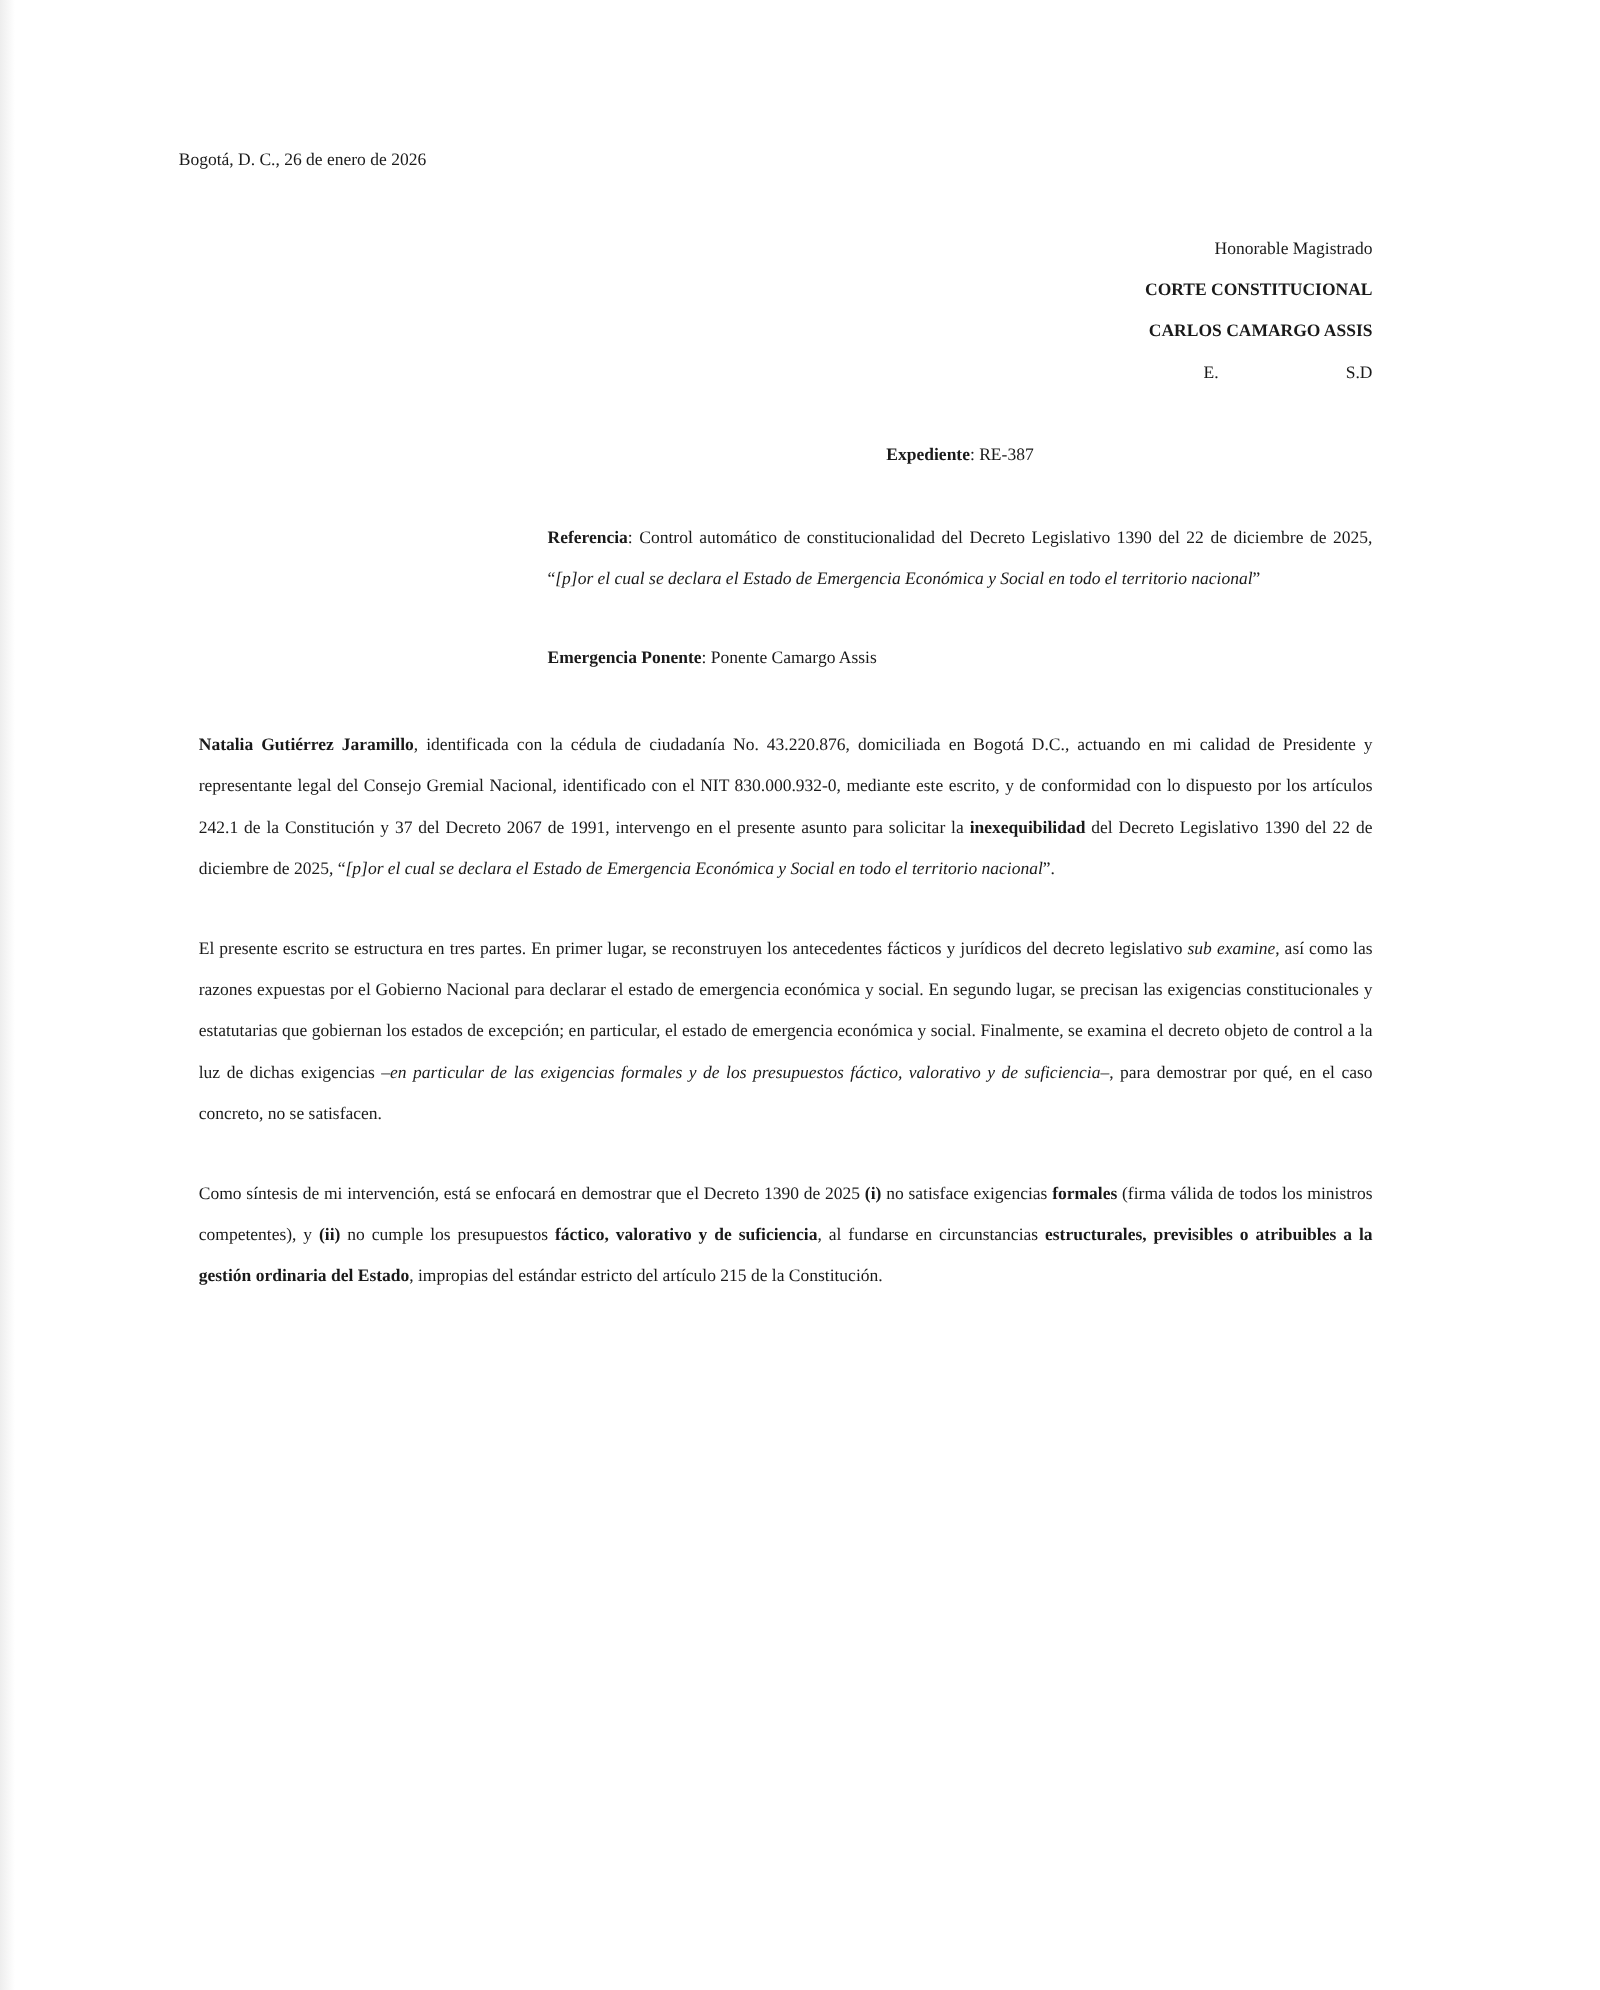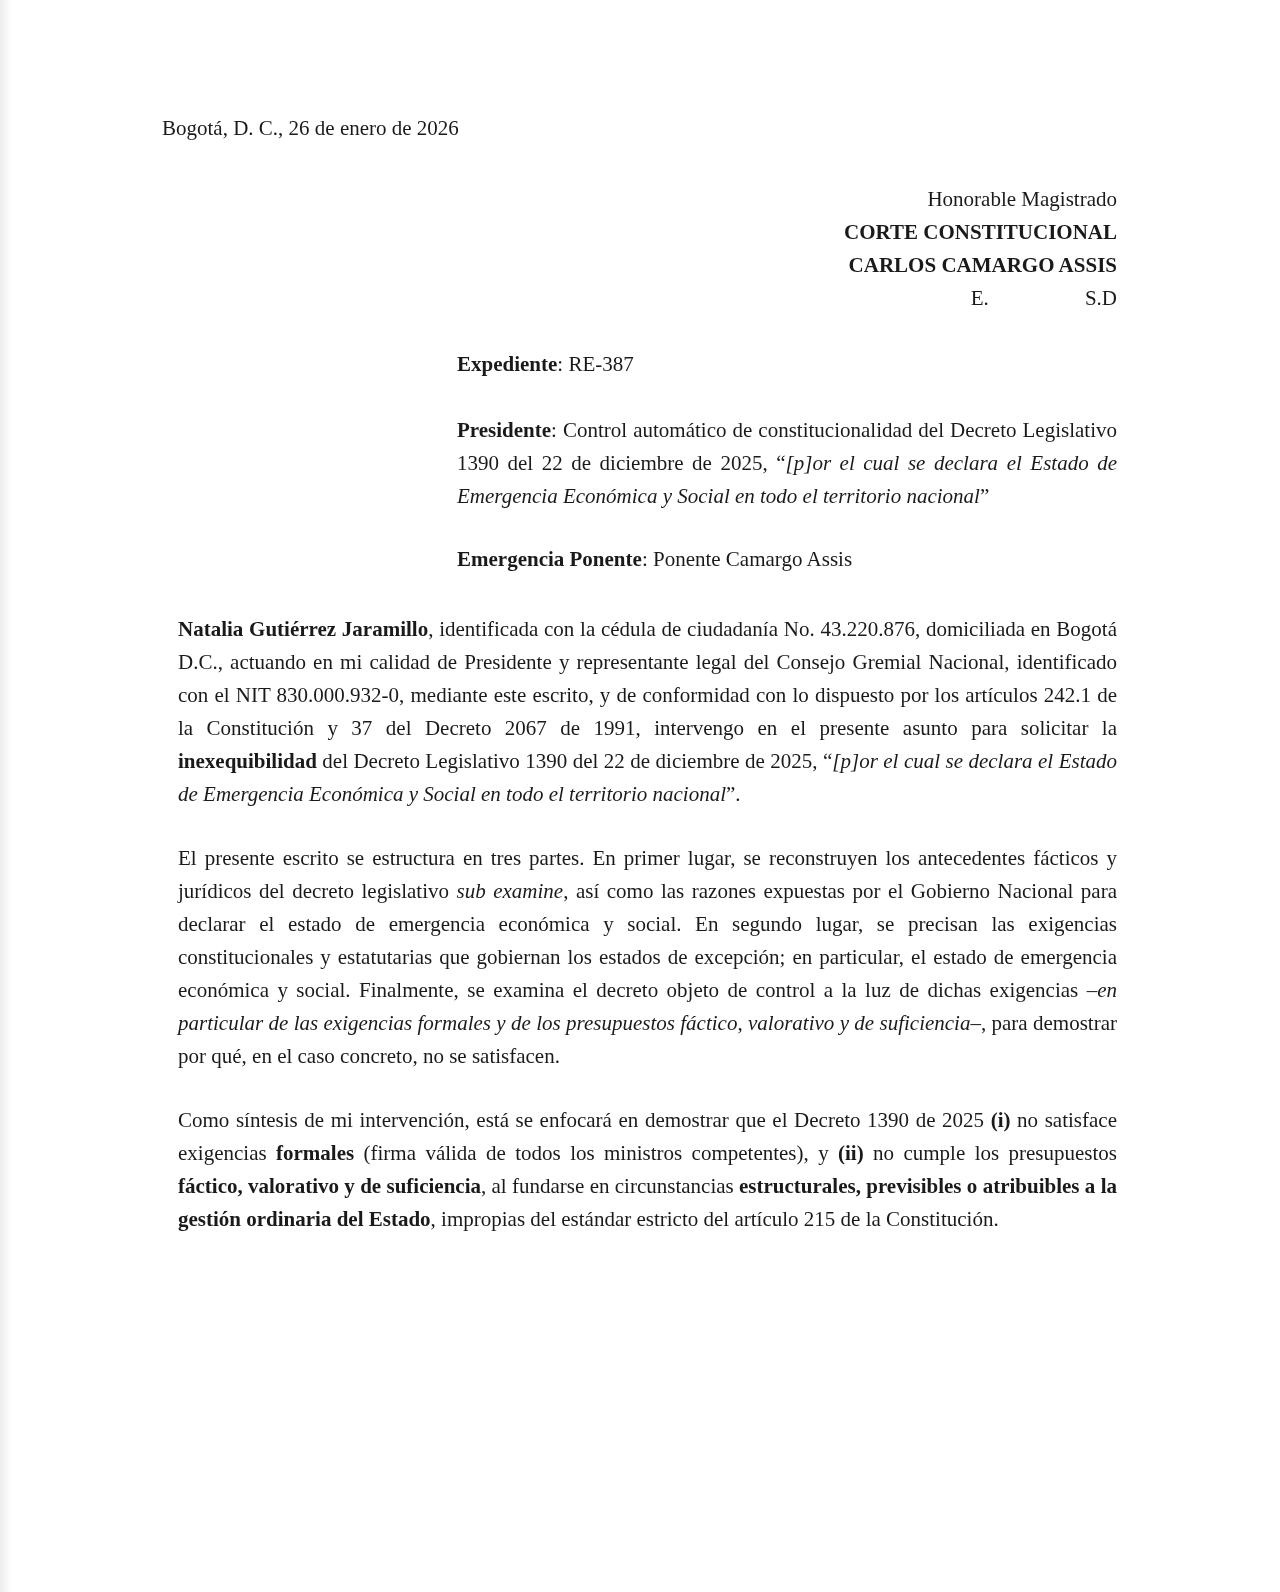--- a/index.html
+++ b/index.html
@@ -19,23 +19,23 @@
     position: absolute;
     left: 0;
     top: 0;
     width: 12px;
     height: 1592px;
     background: linear-gradient(90deg, #ededed 0%, #f7f7f7 55%, #ffffff 100%);
   }
   .page {
     position: absolute;
     top: 112px;
-    left: 162px;
+    left: 143px;
     width: 955px;
-    font-size: 21px;
+    font-size: 14px;
     line-height: 33px;
   }
   .date-line {
     margin: 0 0 38px 0;
   }
   .recipient-block {
     margin: 0 0 30px 0;
   }
   .recipient-block div {
     line-height: 33px;
@@ -46,20 +46,21 @@
     display: inline-block;
     width: 113px;
   }
   .ref-block {
     margin-left: 295px;
     width: 660px;
     text-align: justify;
   }
   .expediente-line {
     margin: 33px 0 0 295px;
+    text-align: center;
   }
   .referencia-par {
     margin-top: 33px;
   }
   .ponente-line {
     margin: 30px 0 0 295px;
   }
   .body-par {
     text-align: justify;
     margin: 31px 0 0 16px;
@@ -81,21 +82,21 @@
     <div>Honorable Magistrado</div>
     <div class="bold">CORTE CONSTITUCIONAL</div>
     <div class="bold">CARLOS CAMARGO ASSIS</div>
     <div>
       <span class="esd-part">E.</span><span class="esd-part">S.</span><span>D</span>
     </div>
   </div>
 
   <p class="expediente-line"><span style="font-weight: bold;">Expediente</span><span>: RE-387</span></p>
 
-  <div class="ref-block referencia-par"><span style="font-weight: bold;">Presidente</span><span>: Control automático de constitucionalidad del Decreto Legislativo 1390 del 22 de diciembre de 2025, “</span><span style="font-style: italic;">[p]or el cual se declara el Estado de Emergencia Económica y Social en todo el territorio nacional</span><span>”</span></div>
+  <div class="ref-block referencia-par"><span style="font-weight: bold;">Referencia</span><span>: Control automático de constitucionalidad del Decreto Legislativo 1390 del 22 de diciembre de 2025, “</span><span style="font-style: italic;">[p]or el cual se declara el Estado de Emergencia Económica y Social en todo el territorio nacional</span><span>”</span></div>
 
   <p class="ponente-line"><span style="font-weight: bold;">Emergencia Ponente</span><span>: Ponente Camargo Assis</span></p>
 
   <p class="body-par first"><span style="font-weight: bold;">Natalia Gutiérrez Jaramillo</span><span>, identificada con la cédula de ciudadanía No. 43.220.876, domiciliada en Bogotá D.C., actuando en mi calidad de Presidente y representante legal del Consejo Gremial Nacional, identificado con el NIT 830.000.932-0, mediante este escrito, y de conformidad con lo dispuesto por los artículos 242.1 de la Constitución y 37 del Decreto 2067 de 1991, intervengo en el presente asunto para solicitar la </span><span style="font-weight: bold;">inexequibilidad</span><span> del Decreto Legislativo 1390 del 22 de diciembre de 2025, “</span><span style="font-style: italic;">[p]or el cual se declara el Estado de Emergencia Económica y Social en todo el territorio nacional</span><span>”.</span></p>
 
   <p class="body-par"><span>El presente escrito se estructura en tres partes. En primer lugar, se reconstruyen los antecedentes fácticos y jurídicos del decreto legislativo </span><span style="font-style: italic;">sub examine</span><span>, así como las razones expuestas por el Gobierno Nacional para declarar el estado de emergencia económica y social. En segundo lugar, se precisan las exigencias constitucionales y estatutarias que gobiernan los estados de excepción; en particular, el estado de emergencia económica y social. Finalmente, se examina el decreto objeto de control a la luz de dichas exigencias </span><span style="font-style: italic;">–en particular de las exigencias formales y de los presupuestos fáctico, valorativo y de suficiencia–</span><span>, para demostrar por qué, en el caso concreto, no se satisfacen.</span></p>
 
   <p class="body-par"><span>Como síntesis de mi intervención, está se enfocará en demostrar que el Decreto 1390 de 2025 </span><span style="font-weight: bold;">(i)</span><span> no satisface exigencias </span><span style="font-weight: bold;">formales</span><span> (firma válida de todos los ministros competentes), y </span><span style="font-weight: bold;">(ii)</span><span> no cumple los presupuestos </span><span style="font-weight: bold;">fáctico, valorativo y de suficiencia</span><span>, al fundarse en circunstancias </span><span style="font-weight: bold;">estructurales, previsibles o atribuibles a la gestión ordinaria del Estado</span><span>, impropias del estándar estricto del artículo 215 de la Constitución.</span></p>
 
 </div>

